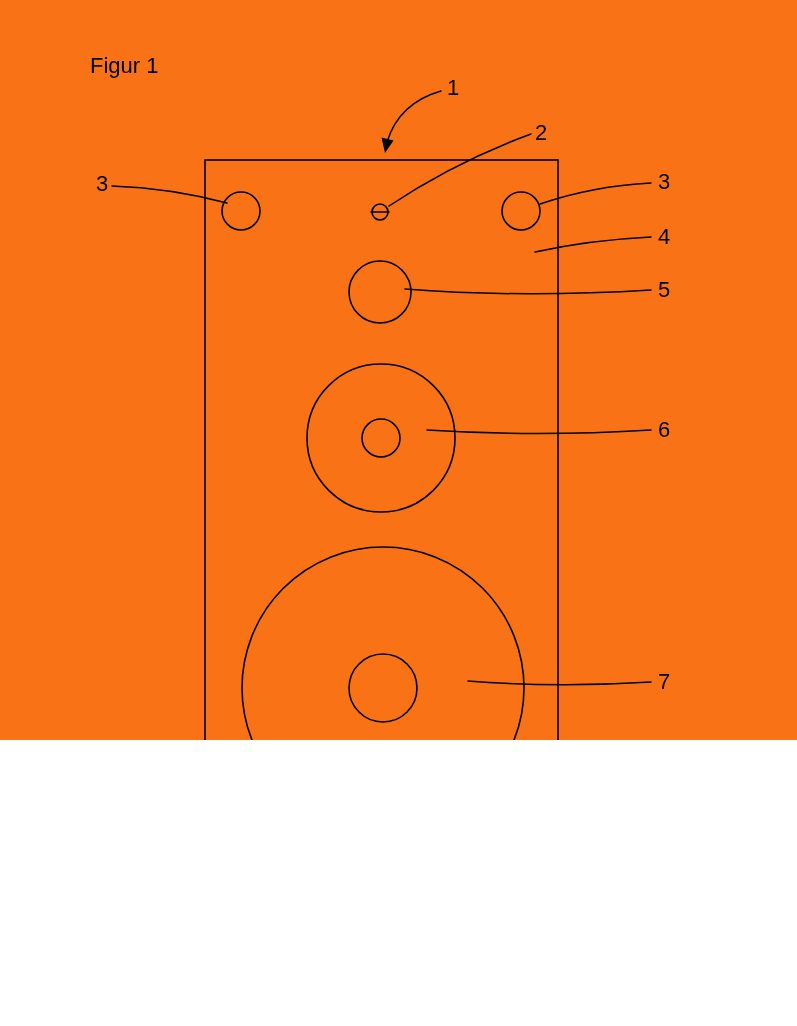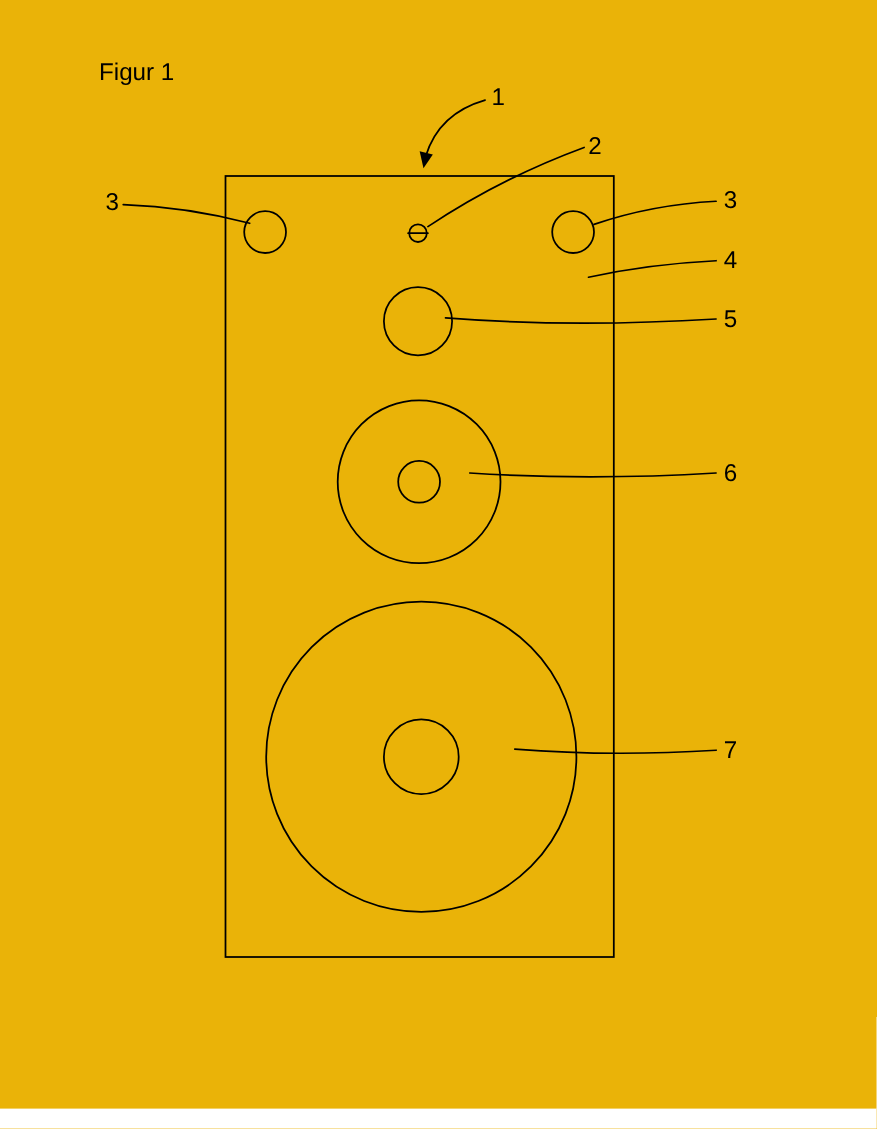--- a/index.html
+++ b/index.html
@@ -3,22 +3,22 @@
 <meta charset="utf-8">
 <style>
   html, body {
     margin: 0;
     padding: 0;
     background: #ffffff;
   }
   .page {
     position: relative;
     width: 797px;
-    height: 1008px;
-    background: #eab308;
+    height: 740px;
+    background: #f97316;
     font-family: "Liberation Sans", sans-serif;
     overflow: hidden;
   }
   svg { display: block; }
   .stroke {
     fill: none;
     stroke: #000000;
     stroke-width: 1.6;
     stroke-linecap: round;
   }

